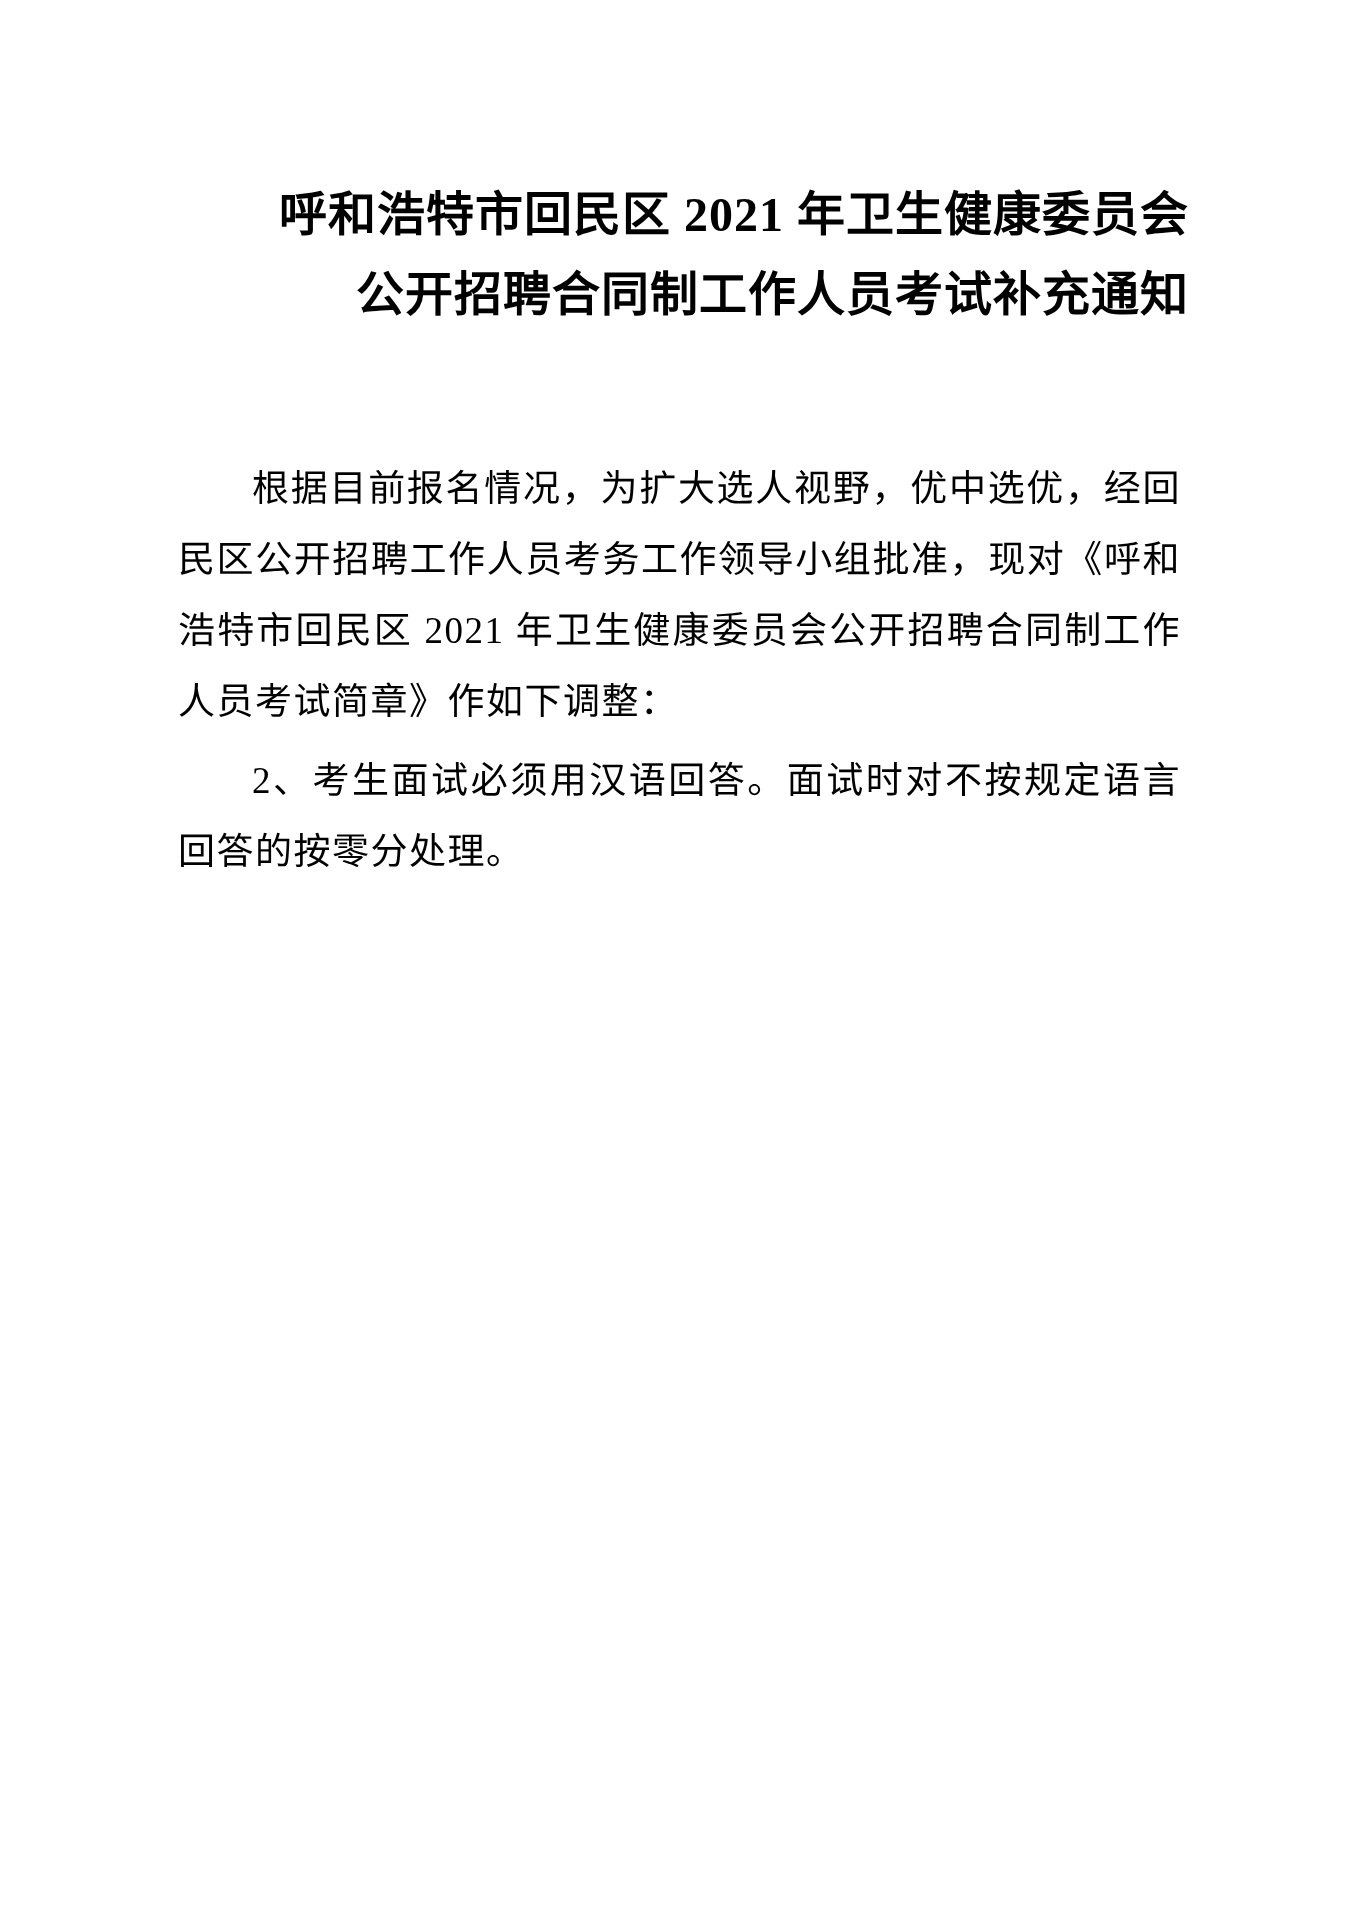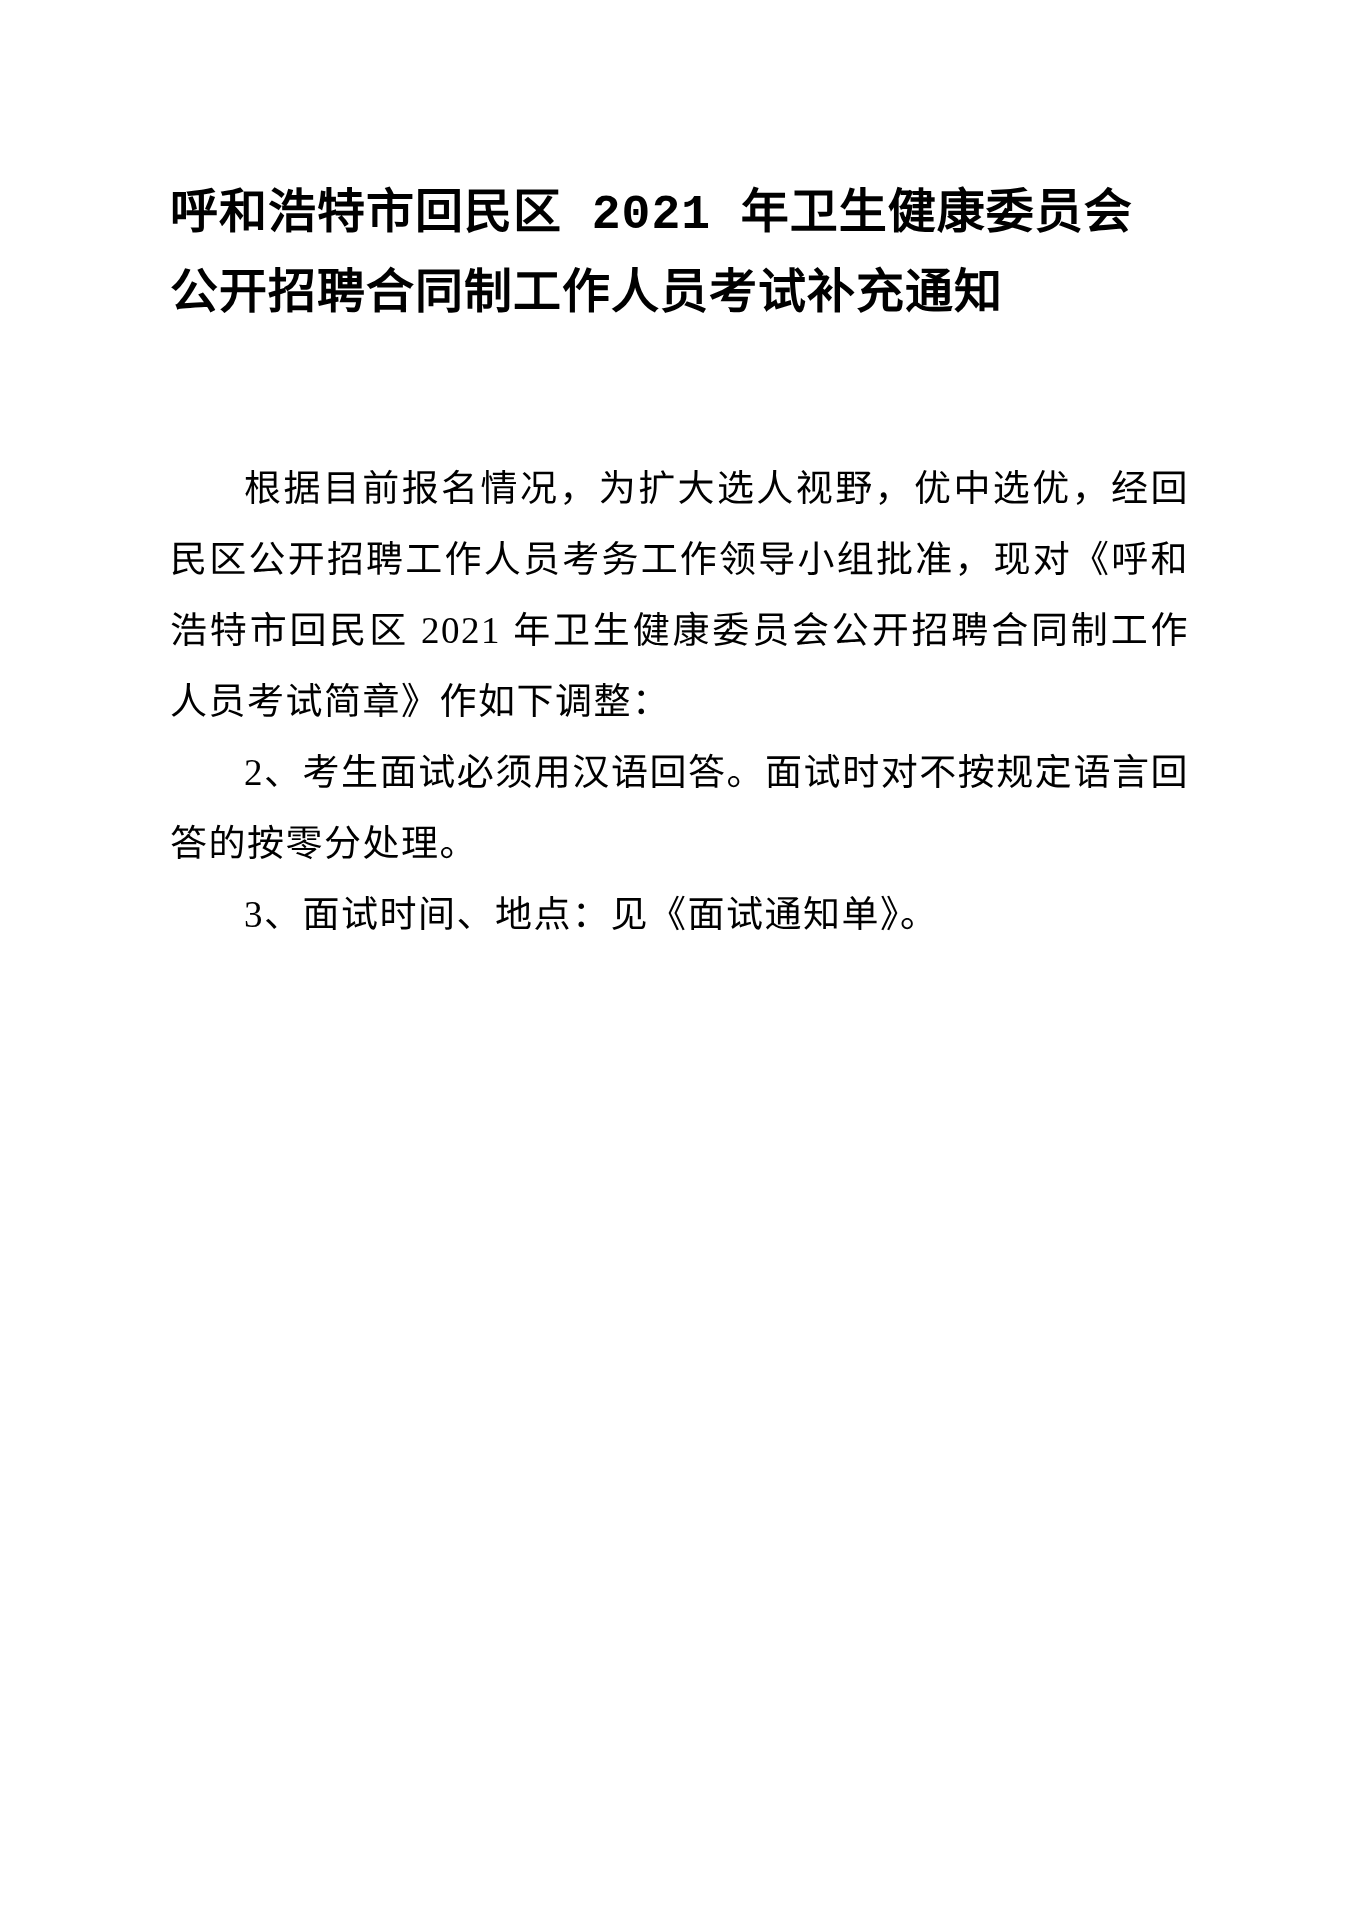--- a/index.html
+++ b/index.html
@@ -13,36 +13,36 @@
     height: 1920px;
     margin: 0 auto;
     background: #ffffff;
     color: #000000;
     box-sizing: border-box;
     padding: 175px 168px 0 170px;
     overflow: hidden;
   }
   .doc-title {
     margin: 0;
-    text-align: left;
-    font-family: Liberation Mono, monospace;
+    text-align: right;
+    font-family: Liberation Serif, serif;
     font-weight: 700;
     font-size: 48px;
     line-height: 80px;
     letter-spacing: 1px;
     color: #000000;
   }
   .doc-title .title-line {
     display: block;
   }
   .doc-body {
     margin-top: 118px;
   }
   .para {
-    margin: 0;
+    margin: 8px;
     font-family: "Liberation Serif", "DejaVu Serif", serif;
     font-size: 37px;
     line-height: 71px;
     letter-spacing: 1.5px;
     text-align: justify;
     text-justify: inter-ideograph;
     text-indent: 2em;
     color: #000000;
   }
 </style>
@@ -52,15 +52,14 @@
 <div class="page">
   <h1 class="doc-title">
     <span class="title-line">呼和浩特市回民区 2021 年卫生健康委员会</span>
     <span class="title-line">公开招聘合同制工作人员考试补充通知</span>
   </h1>
 
   <div class="doc-body">
 
   <p class="para">根据目前报名情况，为扩大选人视野，优中选优，经回民区公开招聘工作人员考务工作领导小组批准，现对《呼和浩特市回民区 2021 年卫生健康委员会公开招聘合同制工作人员考试简章》作如下调整：</p>
       <p class="para">2、考生面试必须用汉语回答。面试时对不按规定语言回答的按零分处理。</p>
-      <p class="para">3、面试时间、地点：见《面试通知单》。</p>
     </div>
 </div>
 
 </body></html>

